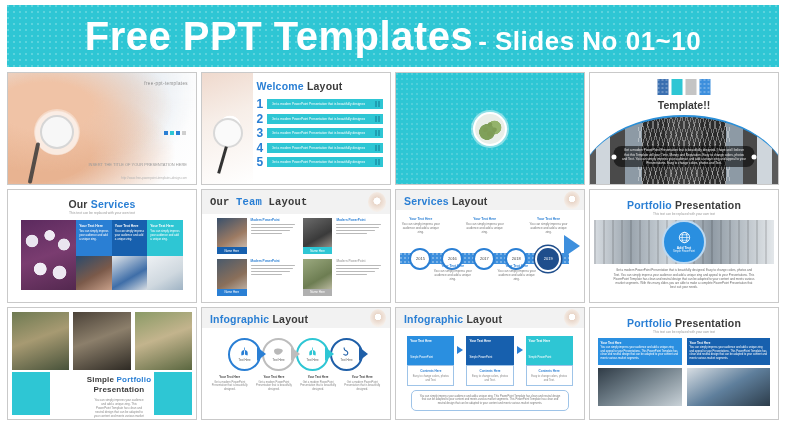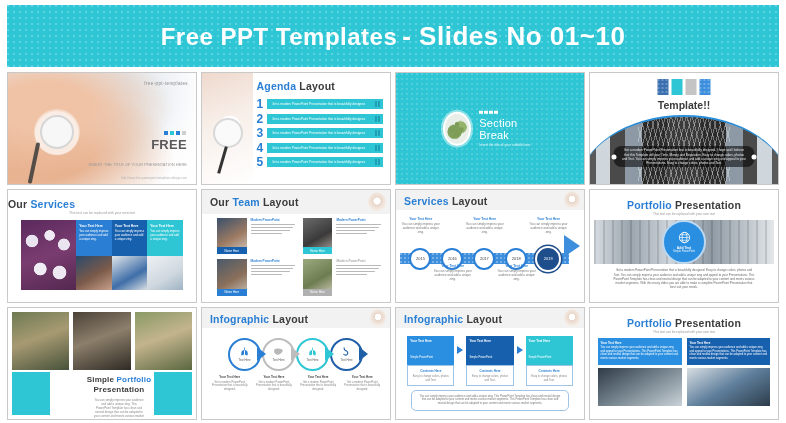--- a/index.html
+++ b/index.html
@@ -16,21 +16,21 @@
     background:#2ec6d4;
     background-image:radial-gradient(circle at 1px 1px, rgba(255,255,255,.22) 1px, transparent 1.4px);
     background-size:6px 6px;
     display:flex;align-items:center;justify-content:center;
     box-sizing:border-box;
   }
   .banner-title{
     color:#ffffff;white-space:nowrap;letter-spacing:.5px;
     font-weight:bold;
   }
-  .banner-title .big{font-size:24px;text-align:center;}
+  .banner-title .big{font-size:40px;text-align:center;}
   .banner-title .small{font-size:26px;}
 
   
   .grid{
     position:absolute;left:7px;top:72px;width:772px;height:348px;
     display:grid;grid-template-columns:repeat(4,1fr);grid-template-rows:repeat(3,1fr);
     column-gap:4px;row-gap:4px;
   }
   .slide{
     position:relative;overflow:hidden;background:#fff;
@@ -146,21 +146,21 @@
     background:rgba(0,0,0,.55);color:#e8e8e8;font-size:3.1px;line-height:4.2px;text-align:center;
   }
   .s4 .capsule:before,.s4 .capsule:after{
     content:"";position:absolute;top:50%;transform:translateY(-50%);
     width:5px;height:5px;border-radius:50%;background:#fff;
   }
   .s4 .capsule:before{left:-2px;}
   .s4 .capsule:after{right:-2px;}
 
   
-  .s5 .head{position:absolute;left:0;right:0;top:8px;text-align:left;font-size:10.5px;}
+  .s5 .head{position:absolute;left:0;right:0;top:8px;text-align:center;font-size:10.5px;}
   .s5 .headsub{position:absolute;left:0;right:0;top:21px;text-align:center;font-size:3.4px;color:#9a9a9a;}
   .s5 .strip{position:absolute;left:7%;right:7%;top:30px;bottom:12px;display:flex;}
   .s5 .cell{flex:1;position:relative;overflow:hidden;}
   .s5 .c1{flex:1.55;background:
       radial-gradient(circle at 20% 30%, #e9e4ef 0 9%, transparent 10%),
       radial-gradient(circle at 52% 22%, #efeaf3 0 8%, transparent 9%),
       radial-gradient(circle at 78% 35%, #e9e4ef 0 9%, transparent 10%),
       radial-gradient(circle at 35% 70%, #f1edf5 0 10%, transparent 11%),
       radial-gradient(circle at 70% 75%, #ece7f1 0 10%, transparent 11%),
       linear-gradient(160deg,#5b2a5e 0%,#7a3c70 50%,#53284f 100%);}
@@ -169,21 +169,21 @@
   .s5 .cimg{height:48%;}
   .s5 .c2 .ctext{background:#2a7fd4;}
   .s5 .c3 .ctext{background:#1760ae;}
   .s5 .c4 .ctext{background:#2ec6d4;}
   .s5 .c2 .cimg{background:linear-gradient(150deg,#2b4a6b,#7b5a4a 55%,#c8a08a);}
   .s5 .c3 .cimg{background:linear-gradient(150deg,#e2e6ea,#3f6ea8 60%,#d8dde2);}
   .s5 .c4 .cimg{background:linear-gradient(150deg,#eef1f4,#cfd8df 60%,#9fb3c4);}
 
   
   .s6 .topbar{position:absolute;left:0;right:0;top:0;height:24px;background:#f2f2f2;}
-  .s6 .head{position:absolute;left:8px;top:6px;font-size:10.5px;}
+  .s6 .head{position:absolute;left:8px;top:6px;font-size:10.5px;font-family:Liberation Mono, monospace;}
   .s6 .corner{position:absolute;right:4px;top:2px;width:18px;height:20px;border-radius:50%;
     background:radial-gradient(circle at 50% 45%, #ffffff 0 24%, #e9d6c9 26%, #f6efe9 70%);}
   .s6 .grid2{position:absolute;left:8%;right:5%;top:28px;bottom:6px;display:grid;grid-template-columns:1fr 1fr;grid-template-rows:1fr 1fr;gap:5px 8px;}
   .s6 .mem{display:flex;gap:4px;}
   .s6 .pic{width:38%;position:relative;}
   .s6 .pic .nm{position:absolute;left:0;right:0;bottom:0;font-size:2.9px;color:#fff;text-align:center;padding:1.5px 0;}
   .s6 .p1{background:linear-gradient(150deg,#39506b,#9d7b63 55%,#d8cfc6);}
   .s6 .p2{background:linear-gradient(150deg,#6b6b6b,#3a3a3a 55%,#b9b0a6);}
   .s6 .p3{background:linear-gradient(150deg,#4a5a6b,#8a6f5a 55%,#cfc5bb);}
   .s6 .p4{background:linear-gradient(150deg,#9ba97f,#6d7d52 55%,#d7d0bd);}
@@ -308,35 +308,34 @@
         <div class="scope"></div>
         <div class="scope-tube"></div>
         <div class="logo">free-ppt-templates</div>
         <div class="dots">
             <i></i>
             <i></i>
             <i></i>
             <i></i>
           </div>
         <div class="cover-ttl">
-          <div>FREE</div>
         </div>
         <div class="cover-sub">INSERT THE TITLE OF YOUR PRESENTATION HERE</div>
         <div class="cover-url">http://www.free-powerpoint-templates-design.com</div>
       </div>
     </div>
 
     <div class="slide s2">
       <div class="inner">
         <div class="leftimg">
           <div class="ring"></div>
           <div class="tube"></div>
         </div>
         <div class="head ttl">
-          <span class="t-blue">Agenda</span>
+          <span class="t-blue">Welcome</span>
           <span class="t-dark">Layout</span>
         </div>
         <div class="rows">
           <div class="row">
             <span class="num">1</span>
             <span class="bar">
                 <span>Get a modern PowerPoint Presentation that is beautifully designed</span>
               </span>
           </div>
           <div class="row">
@@ -368,30 +367,20 @@
     </div>
 
     <div class="slide s3">
       <div class="inner">
         <div class="bg"></div>
         <div class="wrap">
           <div class="badge">
             <svg viewBox="0 0 24 24" aria-hidden="true">
                 <path d="M12 3c2 0 3 1.5 3 3s-1 3-3 3-3-1.5-3-3 1-3 3-3zm-6 7c2 0 3 1.2 3 2.8S8 16 6 16s-3-1.2-3-2.8S4 10 6 10zm12 0c2 0 3 1.2 3 2.8S20 16 18 16s-3-1.2-3-2.8S16 10 18 10zm-6 5c2.4 0 4 1.8 4 3.6S14.4 22 12 22s-4-1.6-4-3.4S9.6 15 12 15z" fill="#7e9c55"></path>
               </svg>
-          </div>
-          <div class="txt">
-            <div class="sqs">
-                <i></i>
-                <i></i>
-                <i></i>
-                <i></i>
-              </div>
-            <div class="sb-ttl">Section Break</div>
-            <div class="sb-sub">Insert the title of your subtitle here</div>
           </div>
         </div>
       </div>
     </div>
 
     <div class="slide s4">
       <div class="inner">
         <div class="tops">
             <i></i>
             <i></i>

